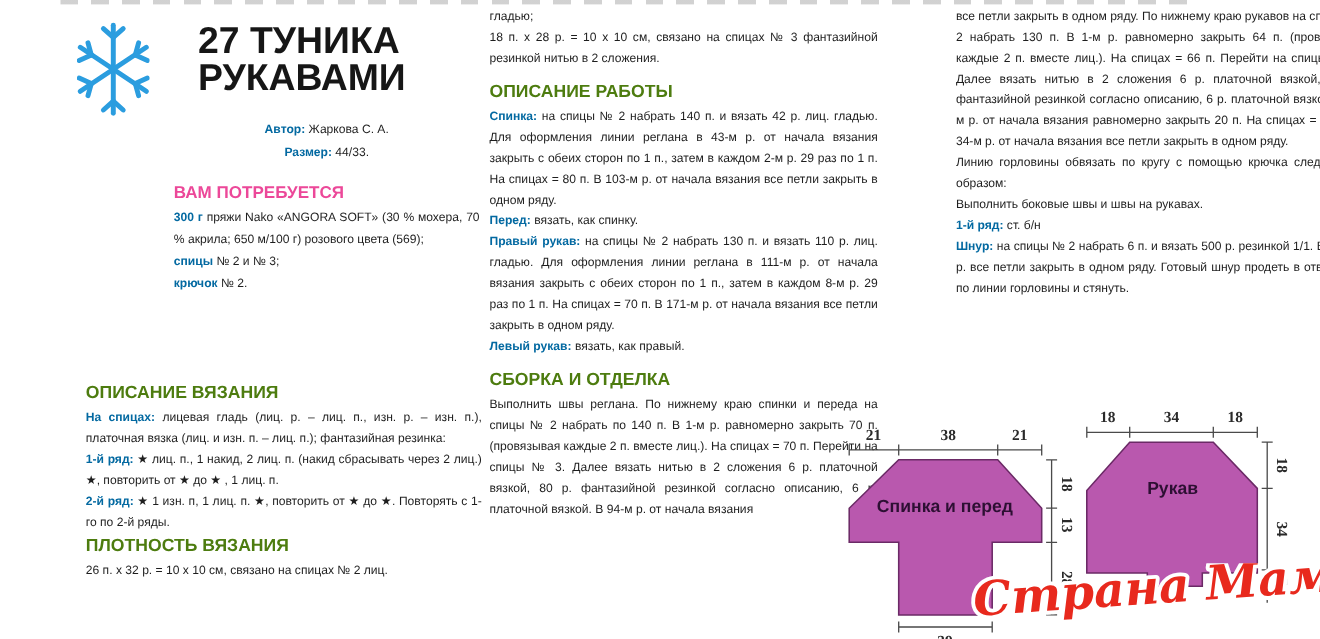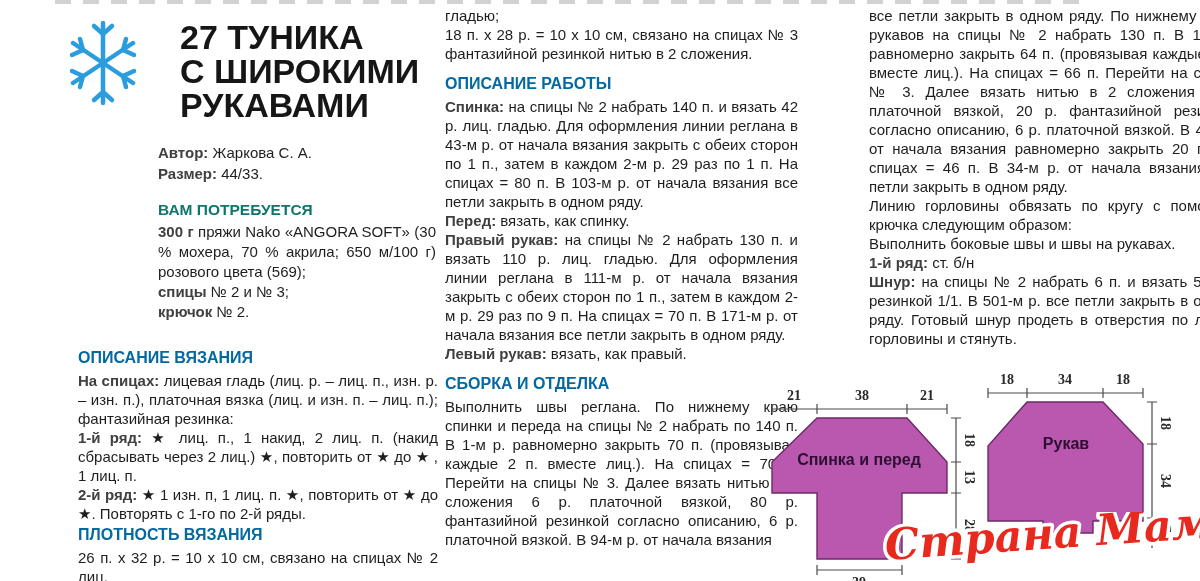--- a/index.html
+++ b/index.html
@@ -1,26 +1,26 @@
 <!DOCTYPE html>
 <html><head>
 <meta charset="utf-8">
 <style>
   html,body{margin:0;padding:0;}
   #page{position:relative;width:1200px;height:581px;background:#ffffff;overflow:hidden;
         font-family:"Liberation Sans","DejaVu Sans",sans-serif;color:#1e1e1e;}
   .col{position:absolute;}
-  p{margin:0;font-size:15px;line-height:19px;text-align:justify;}
+  p{margin:0;font-size:11px;line-height:19px;text-align:justify;}
   .lh20 p{line-height:20px;}
-  b{font-weight:bold;color:#404040;}
+  b{font-weight:bold;color:#0369a1;}
   .title-line{font-size:34px;font-weight:bold;line-height:34px;color:#161616;margin-left:22px;}
   .author-block{margin-top:20px;}
-  .author-block p{line-height:21px;text-align:left;}
-  .subhead{font-size:15.5px;font-weight:bold;color:#0f766e;margin:16px 0 2px 0;line-height:20px;}
-  .sec{font-size:16px;font-weight:bold;color:#0369a1;margin:0 0 3px 0;line-height:20px;}
+  .author-block p{line-height:21px;text-align:center;}
+  .subhead{font-size:15.5px;font-weight:bold;color:#ec4899;margin:16px 0 2px 0;line-height:20px;}
+  .sec{font-size:16px;font-weight:bold;color:#4d7c0f;margin:0 0 3px 0;line-height:20px;}
   .mt11{margin-top:11px;}
   .mt9{margin-top:2px;}
   .top-artifact{position:absolute;left:55px;top:0;width:1030px;height:4px;opacity:.45;
       background:repeating-linear-gradient(90deg,#9a9a9a 0 16px,transparent 16px 28px);}
   .diagram{position:absolute;}
   .dim-num{font-family:"Liberation Serif","DejaVu Serif",serif;font-size:14px;font-weight:bold;fill:#2a2a2a;}
   .shape-label{font-family:"Liberation Sans","DejaVu Sans",sans-serif;font-size:16px;font-weight:bold;fill:#2d0f33;}
   .dim-line{stroke:#4a4a4a;stroke-width:1.2;fill:none;}
   .schematic{stroke:#6b2a66;stroke-width:1.4;}
   .watermark{position:absolute;left:880px;top:512px;z-index:6;}
@@ -48,21 +48,20 @@
       <line x1="53" y1="30" x2="56" y2="19"></line>
           <line x1="53" y1="30" x2="64" y2="35"></line>
       <line x1="13" y1="56" x2="10" y2="67"></line>
           <line x1="13" y1="56" x2="2" y2="51"></line>
     </g>
   </svg>
 </div>
 
 <div class="col lh20" style="left:158px;top:20px;width:278px;">
   <div class="title-line">27 ТУНИКА</div>
-  <div class="title-line">С ШИРОКИМИ</div>
   <div class="title-line">РУКАВАМИ</div>
   <div class="author-block">
     <p><b>Автор:</b><span> Жаркова С. А.</span></p>
     <p><b>Размер:</b><span> 44/33.</span></p>
   </div>
   <div class="subhead">ВАМ ПОТРЕБУЕТСЯ</div>
   <p><b>300 г</b><span> пряжи Nako «ANGORA SOFT» (30 % мохера, 70 % акрила; 650 м/100 г) розового цвета (569);</span></p>
   <p><b>спицы</b><span> № 2 и № 3;</span></p>
   <p><b>крючок</b><span> № 2.</span></p>
 </div>
@@ -75,21 +74,21 @@
   <div class="sec mt9">ПЛОТНОСТЬ ВЯЗАНИЯ</div>
   <p>26 п. x 32 р. = 10 x 10 см, связано на спицах № 2 лиц.</p>
 </div>
 
 <div class="col" style="left:445px;top:6px;width:353px;">
   <p>гладью;</p>
   <p>18 п. x 28 р. = 10 x 10 см, связано на спицах № 3 фантазийной резинкой нитью в 2 сложения.</p>
   <div class="sec mt11">ОПИСАНИЕ РАБОТЫ</div>
   <p><b>Спинка:</b><span> на спицы № 2 набрать 140 п. и вязать 42 р. лиц. гладью. Для оформления линии реглана в 43-м р. от начала вязания закрыть с обеих сторон по 1 п., затем в каждом 2-м р. 29 раз по 1 п. На спицах = 80 п. В 103-м р. от начала вязания все петли закрыть в одном ряду.</span></p>
   <p><b>Перед:</b><span> вязать, как спинку.</span></p>
-  <p><b>Правый рукав:</b><span> на спицы № 2 набрать 130 п. и вязать 110 р. лиц. гладью. Для оформления линии реглана в 111-м р. от начала вязания закрыть с обеих сторон по 1 п., затем в каждом 2-м р. 29 раз по 9 п. На спицах = 70 п. В 171-м р. от начала вязания все петли закрыть в одном ряду.</span></p>
+  <p><b>Правый рукав:</b><span> на спицы № 2 набрать 130 п. и вязать 110 р. лиц. гладью. Для оформления линии реглана в 111-м р. от начала вязания закрыть с обеих сторон по 1 п., затем в каждом 8-м р. 29 раз по 1 п. На спицах = 70 п. В 171-м р. от начала вязания все петли закрыть в одном ряду.</span></p>
   <p><b>Левый рукав:</b><span> вязать, как правый.</span></p>
   <div class="sec mt11">СБОРКА И ОТДЕЛКА</div>
   <p>Выполнить швы реглана. По нижнему краю спинки и переда на спицы № 2 набрать по 140 п. В 1-м р. равномерно закрыть 70 п. (провязывая каждые 2 п. вместе лиц.). На спицах = 70 п. Перейти на спицы № 3. Далее вязать нитью в 2 сложения 6 р. платочной вязкой, 80 р. фантазийной резинкой согласно описанию, 6 р. платочной вязкой. В 94-м р. от начала вязания</p>
 </div>
 
 <div class="col" style="left:869px;top:6px;width:368px;">
   <p>все петли закрыть в одном ряду. По нижнему краю рукавов на спицы № 2 набрать 130 п. В 1-м р. равномерно закрыть 64 п. (провязывая каждые 2 п. вместе лиц.). На спицах = 66 п. Перейти на спицы № 3. Далее вязать нитью в 2 сложения 6 р. платочной вязкой, 20 р. фантазийной резинкой согласно описанию, 6 р. платочной вязкой. В 4-м р. от начала вязания равномерно закрыть 20 п. На спицах = 46 п. В 34-м р. от начала вязания все петли закрыть в одном ряду.</p>
   <p>Линию горловины обвязать по кругу с помощью крючка следующим образом:</p>
   <p>Выполнить боковые швы и швы на рукавах.</p>
   <p><b>1-й ряд:</b><span> ст. б/н</span></p>

